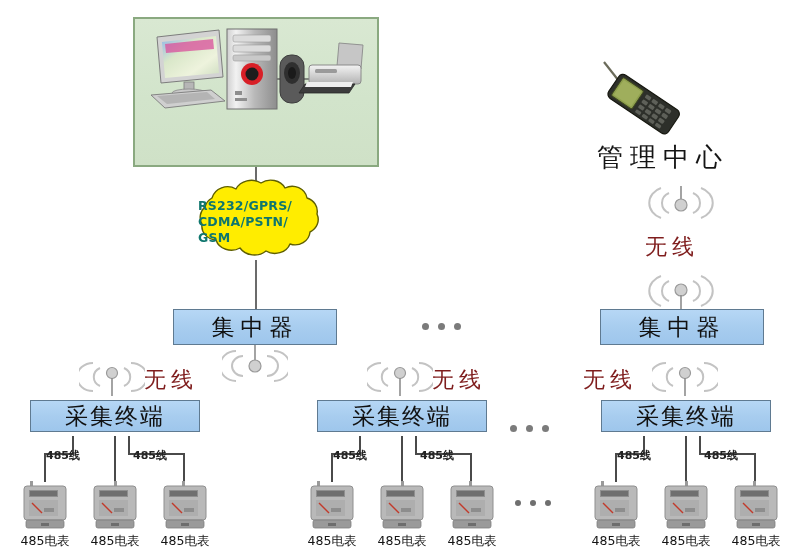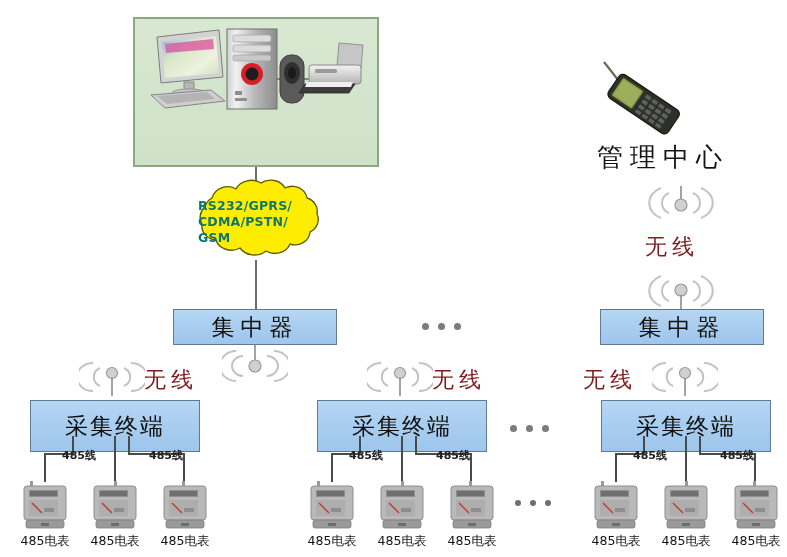--- a/index.html
+++ b/index.html
@@ -46,40 +46,39 @@
 
   
   .bluebox{
     background:linear-gradient(180deg,#b6d7f5 0%,#a8cdef 50%,#9ec6ec 100%);
     border:1.5px solid #5f7a91;
     box-sizing:border-box;
     display:flex;align-items:center;justify-content:center;
     color:#111;
   }
   .bluebox.conc{width:164px;height:36px;font-size:23px;letter-spacing:6px;}
-  .bluebox.term{width:170px;height:52px;font-size:23px;letter-spacing:2px;}
+  .bluebox.term{width:170px;height:32px;font-size:23px;letter-spacing:2px;}
 
   
   .vline{background:#6b6b6b;width:2px;}
   .vline-d{background:#4a4a4a;width:2px;}
   .hline-d{background:#4a4a4a;height:2px;}
 
   
   .cn-label{
     font-size:22px;letter-spacing:5px;color:#7f1d1d;white-space:nowrap;
     font-family:Liberation Serif, serif;
   }
   .pda-label{
     font-size:26px;letter-spacing:7px;color:#151515;white-space:nowrap;
     font-family:"DejaVu Sans","Liberation Sans",sans-serif;
   }
   .wire-label{
     font-size:11px;font-weight:bold;color:#222;white-space:nowrap;
     font-family:"DejaVu Sans","Liberation Sans",sans-serif;
-    margin-left:16px;
   }
   .meter-label{
     font-size:12.5px;color:#141414;white-space:nowrap;text-align:center;
     font-family:"DejaVu Sans","Liberation Sans",sans-serif;
   }
 
   
   .dots{display:flex;gap:9px;align-items:center;}
   .dots i{display:block;width:7px;height:7px;border-radius:50%;background:#7b7b7b;}
   .dots.small i{width:6px;height:6px;background:#6f6f6f;}

